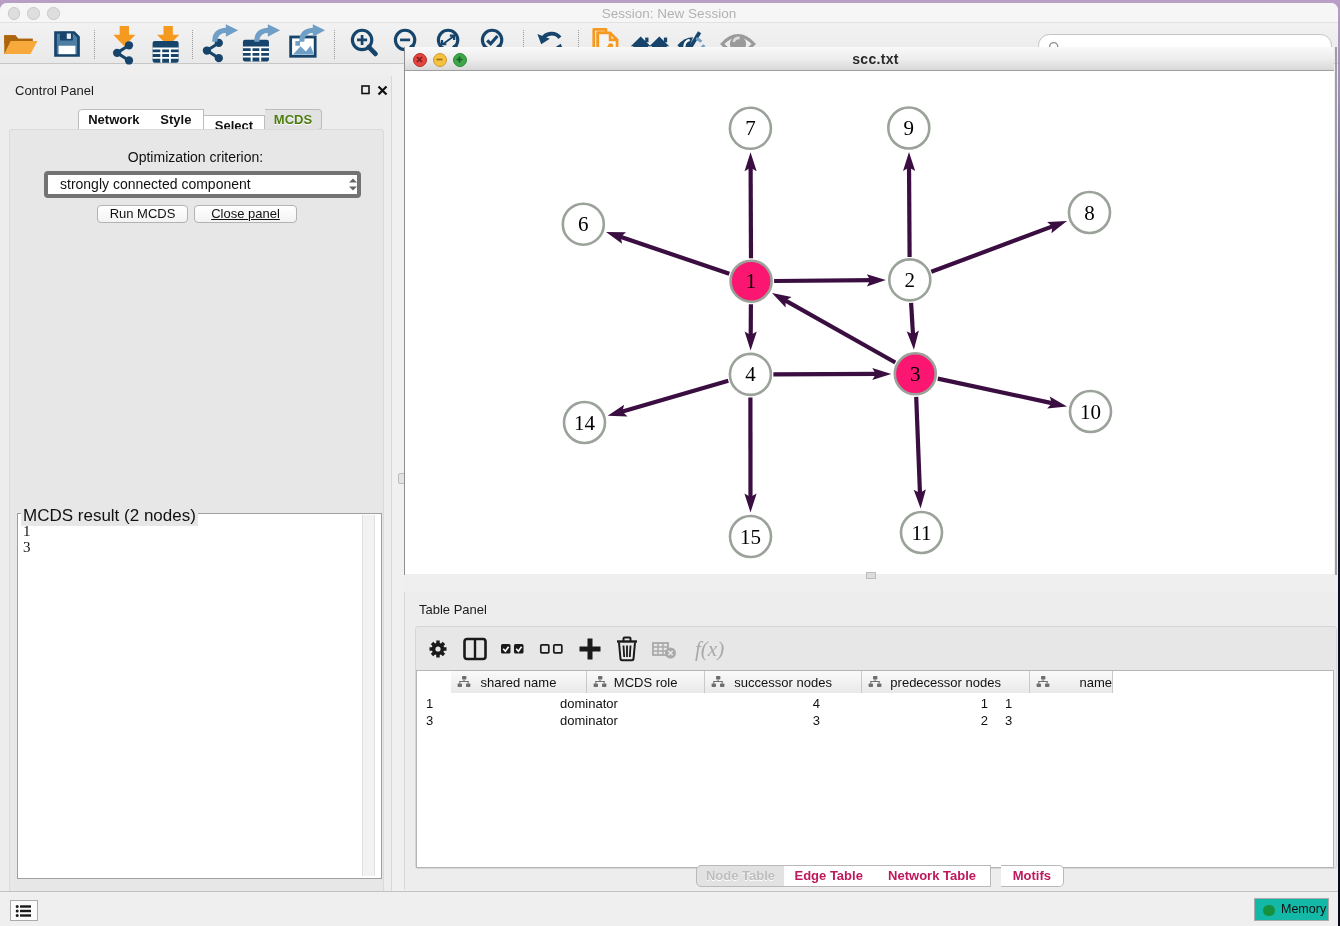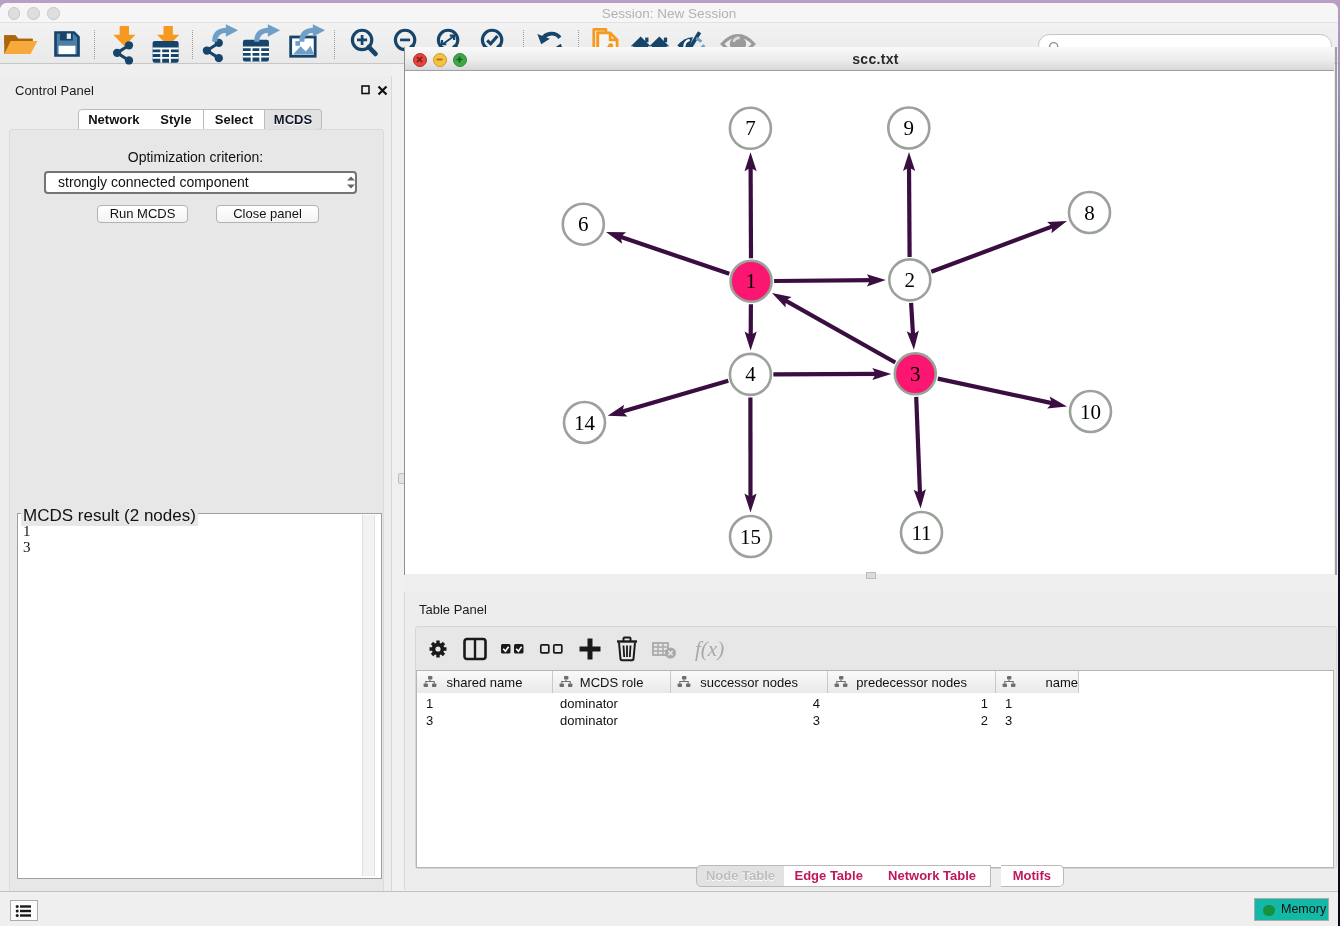--- a/index.html
+++ b/index.html
@@ -23,39 +23,39 @@
 #search{left:1038px;top:30.5px;width:292px;height:21px;background:#fff;border:1px solid #c4c4c4;
   border-radius:12px;}
 
 #cpanel{left:0;top:61px;width:391px;height:826px;background:#ededed;border-right:1px solid #d8d8d8;margin-top:12px;}
 .paneltitle{font-size:13px;color:#1c1c1c;}
 #cpinner{left:9px;top:53px;width:373px;height:766px;background:#e7e7e7;border:1px solid #dadada;border-radius:3px;}
 
 .tab{top:0;height:19px;background:#fff;border:1px solid #bcbcbc;border-left:none;font-size:13px;
   color:#111;text-align:center;line-height:19px;font-weight:bold;}
 
-#optsel{left:44px;top:95px;width:309px;height:19px;background:#fff;border:2px solid #737373;border-radius:4px;}
+#optsel{left:44px;top:95px;width:309px;height:19px;background:#fff;border:4px solid #737373;border-radius:4px;}
 .btn{background:linear-gradient(180deg,#ffffff,#f3f3f3);border:1px solid #b3b3b3;border-radius:4px;
   font-size:13px;color:#111;text-align:center;line-height:16px;height:16px;top:129px;}
 
 #mcdsbox{left:17px;top:437px;width:363px;height:364px;background:#fff;border:1px solid #9f9f9f;}
 #mcdsleg{left:21px;top:430px;background:#e7e7e7;font-size:17px;color:#111;padding:0 2px;}
 
 #vsplit{left:392px;top:61px;width:12px;height:826px;background:#f0f0f0;}
 
 #netwin{left:404px;top:44px;width:933px;height:528px;border-left:1.5px solid #8f8f8f;border-right:2.5px solid #9f9f9f;box-sizing:border-box;padding-left:16px;}
 #nettitle{left:0;top:0;width:929px;height:23px;background:linear-gradient(180deg,#f9f9f9 0%,#ececec 55%,#d8d8d8 100%);border-bottom:1px solid #9f9f9f;}
 #netcanvas{left:0px;top:24px;width:929px;height:503px;background:#fff;}
 .light{width:12px;height:12px;border-radius:50%;top:6px;}
 
 #tpanel{left:404px;top:589px;width:933px;height:298px;background:#ededed;border-left:1px solid #d8d8d8;}
 #tpinner{left:10px;top:34px;width:920px;height:241px;background:#e7e7e7;border:1px solid #d6d6d6;border-radius:3px;}
 #ttable{left:11px;top:78px;width:916px;height:196px;background:#fff;border:1px solid #b5b5b5;}
 .thcell{top:0;height:22px;background:linear-gradient(180deg,#fafafa,#e9e9e9);border-right:1px solid #c9c9c9;
-  font-size:13px;color:#111;text-align:center;line-height:24px;}
+  font-size:13px;color:#111;text-align:center;line-height:24px;margin-left:34px;}
 .trow{font-size:13px;color:#111;height:17px;line-height:17px;}
 
 .btab{top:273px;height:20px;background:#fff;border:1px solid #b9b9b9;border-left:none;font-size:13px;
   font-weight:bold;color:#be185d;text-align:center;line-height:20px;}
 
 #statusbar{left:0;top:888px;width:1338px;height:35px;background:#efefef;border-top:1px solid #c2c2c2;}
 #membtn{left:1254px;top:6px;width:73px;height:21px;background:#14b8a6;border:1px solid #ababab;font-size:12.5px;}
 #listbtn{left:10px;top:8px;width:26px;height:19px;background:#fbfbfb;border:1px solid #ababab;}
 </style>
 </head>
@@ -220,32 +220,32 @@
     </svg>
 
   <div class="abs" id="cpanel">
     <div class="abs paneltitle" style="left:15px;top:7px;">Control Panel</div>
     <svg class="abs" style="left:361px;top:9px;" width="28" height="12" viewBox="0 0 28 12">
         <rect x="1" y="1" width="7" height="7.5" fill="none" stroke="#111" stroke-width="1.6"></rect>
         <path d="M17.5 1.5 L25.5 9.5 M25.5 1.5 L17.5 9.5" stroke="#111" stroke-width="2.2"></path>
       </svg>
     <div class="abs tab" style="left:78px;width:69.7px;border-left:1px solid #bcbcbc;border-radius:4px 0 0 0;top:33px;">Network</div>
     <div class="abs tab" style="left:148.7px;width:54.3px;top:33px;">Style</div>
-    <div class="abs tab" style="left:204px;width:60px;top:33px;">Select</div>
-    <div class="abs tab" style="left:265px;width:56px;top:33px;background:#e2e2e2;color:#0f172a;border-radius:0 4px 4px 0;text-shadow:0 1px 0 #fff;">MCDS</div>
+    <div class="abs tab" style="left:204px;width:60px;top:39px;">Select</div>
+    <div class="abs tab" style="left:265px;width:56px;top:33px;background:#e2e2e2;color:#4d7c0f;border-radius:0 4px 4px 0;text-shadow:0 1px 0 #fff;">MCDS</div>
     <div class="abs" id="cpinner"></div>
     <div class="abs" style="left:0;top:73px;width:391px;text-align:center;font-size:14px;color:#111;">Optimization criterion:</div>
     <div class="abs" id="optsel">
       <span class="abs" style="left:12px;top:1px;font-size:14px;color:#111;">strongly connected component</span>
       <svg class="abs" style="left:298px;top:2px;" width="14" height="15" viewBox="0 0 14 15">
           <path d="M3 5.5 L7 1.5 L11 5.5 Z M3 9.5 L7 13.5 L11 9.5 Z" fill="#666"></path>
         </svg>
     </div>
     <div class="abs btn" style="left:97px;width:89px;">Run MCDS</div>
-    <div class="abs btn" style="left:216px;width:101px;">Close panel</div>
+    <div class="abs btn" style="left:194px;width:101px;text-decoration:underline;">Close panel</div>
     <div class="abs" id="mcdsbox">
       <div class="abs" style="left:5px;top:9px;font-size:15px;font-family:'Liberation Serif',serif;color:#111;line-height:16.3px;">1<br>3</div>
       <div class="abs" style="right:6px;top:1px;width:11px;height:361px;background:#f2f2f2;border-left:1px solid #e0e0e0;border-right:1px solid #e0e0e0;"></div>
     </div>
     <div class="abs" id="mcdsleg">MCDS result (2 nodes)</div>
   </div>
 
   <div class="abs" id="vsplit">
     <div class="abs" style="left:6px;top:409px;width:6px;height:9px;background:#e3e3e3;border:1px solid #bdbdbd;border-radius:2px;"></div>
   </div>

